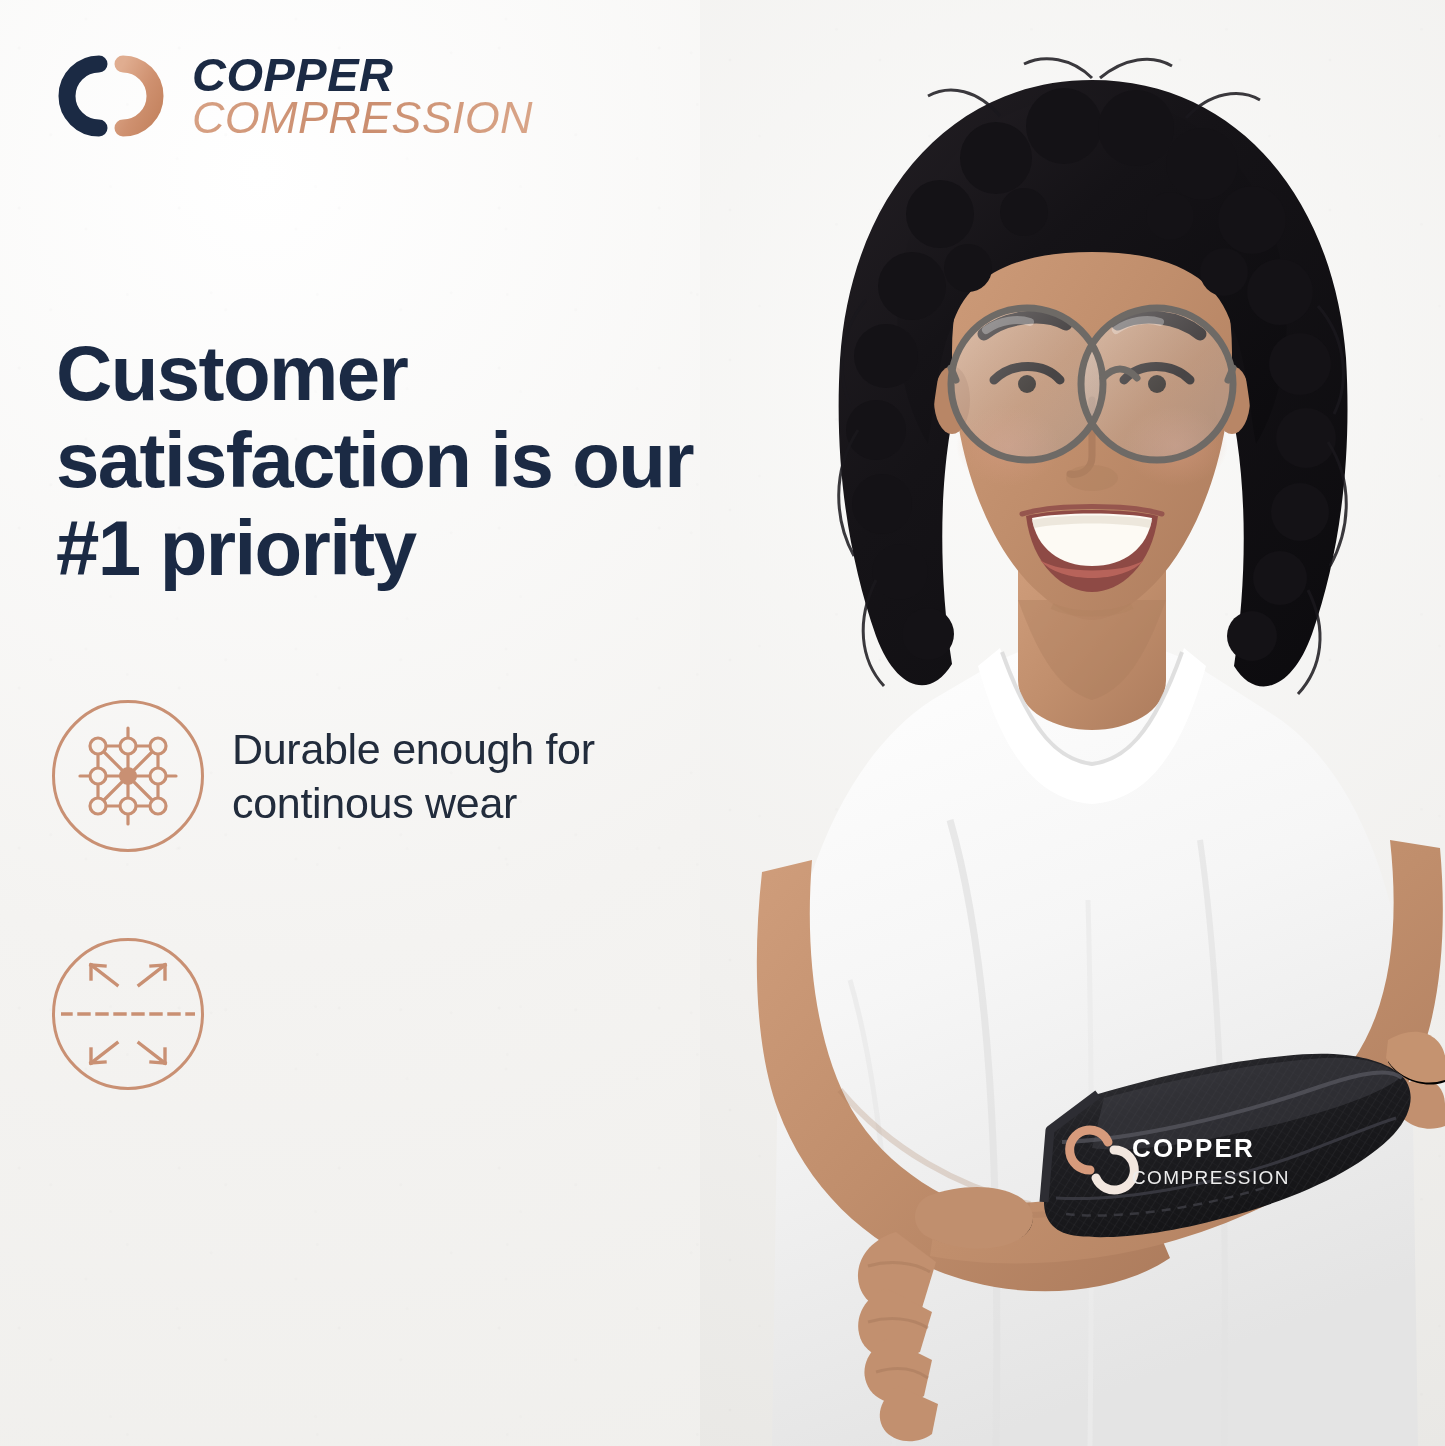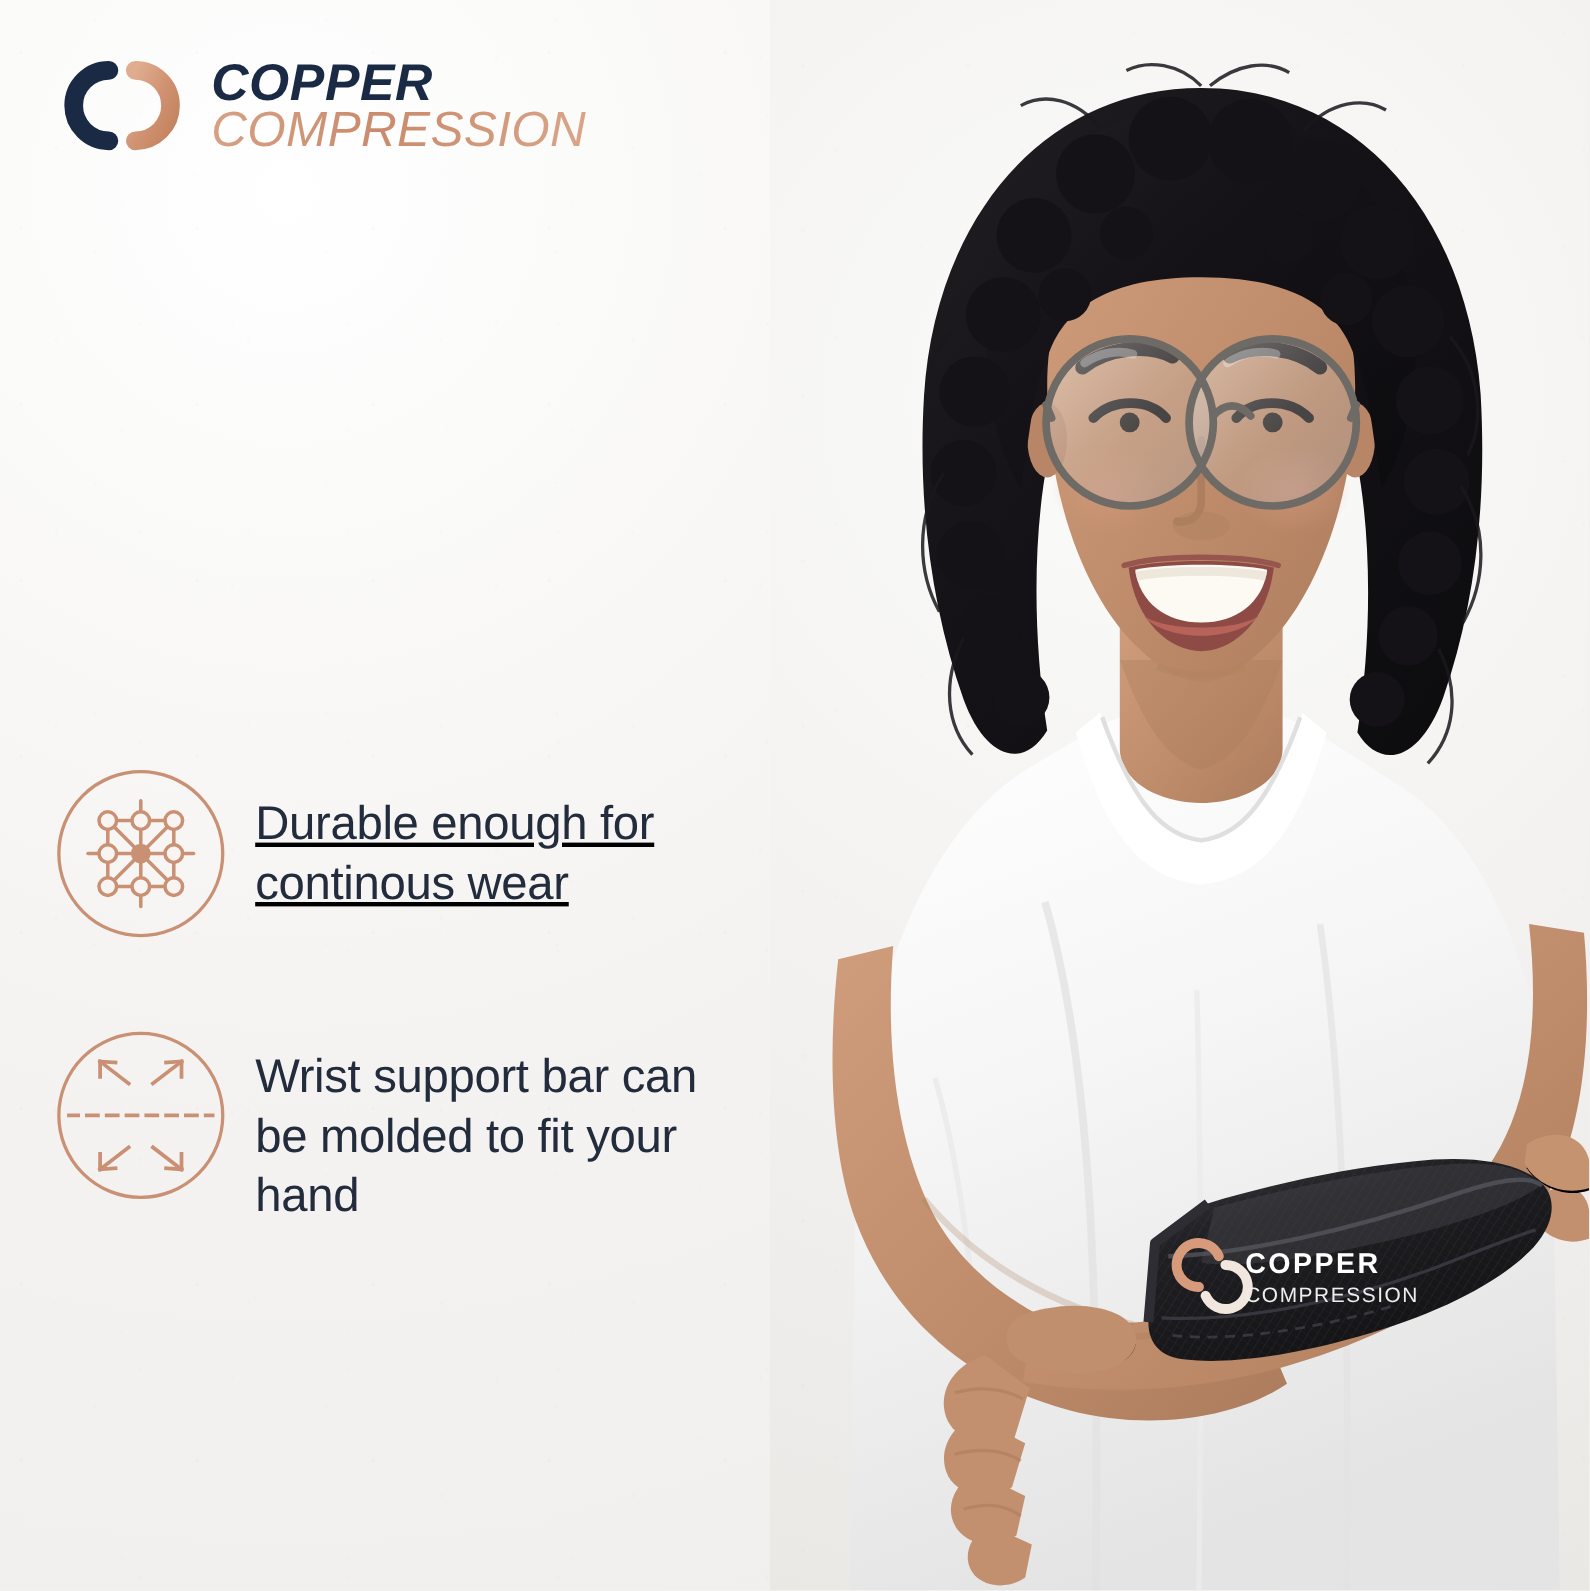--- a/index.html
+++ b/index.html
@@ -54,21 +54,21 @@
   }
   .headline{
     position:absolute;left:56px;top:330px;width:660px;
     font-size:78px;font-weight:bold;color:#1b2a44;
     line-height:1.12;letter-spacing:-1.6px;
   }
 
   
   .features{position:absolute;left:52px;top:700px;width:660px;}
   .feature{position:relative;display:flex;align-items:flex-start;gap:28px;}
-  .feature.f1{margin-top:0;text-decoration:underline;}
+  .feature.f1{margin-top:0;}
   .feature.f2{margin-top:88px;}
   .feature.f3{margin-top:86px;}
   .f-icon{
     width:152px;height:152px;flex:none;
     border:3px solid #c99073;border-radius:50%;
     display:flex;align-items:center;justify-content:center;
     box-sizing:border-box;
   }
   .f-icon svg{display:block;}
   .f-text{
@@ -364,20 +364,21 @@
         <path d="M55 18 A32 32 0 1 0 55 82" fill="none" stroke="#1b2a44" stroke-width="17" stroke-linecap="round" transform="translate(-8,0)"></path>
         <path d="M63 18 A32 32 0 1 1 63 82" fill="none" stroke="url(#copGrad)" stroke-width="17" stroke-linecap="round" transform="translate(8,0)"></path>
       </svg>
       <div class="logo-words">
         <span class="logo-copper">COPPER</span>
         <span class="logo-compression">COMPRESSION</span>
       </div>
     </div>
 
 
+    <div class="headline">Customer satisfaction is our #1 priority</div>
 
     <div class="features">
 
       <div class="feature f1">
         <div class="f-icon">
           <svg width="104" height="104" viewBox="0 0 104 104">
             <g stroke="#c99073" stroke-width="3.2" fill="none" stroke-linecap="round">
 
               <path d="M52 4 L52 18"></path>
                 <path d="M52 86 L52 100"></path>
@@ -429,18 +430,17 @@
               <path d="M56 84 L30 104"></path>
               <path d="M30 104 L30 90"></path>
                 <path d="M30 104 L44 103"></path>
 
               <path d="M78 84 L104 104"></path>
               <path d="M104 104 L104 90"></path>
                 <path d="M104 104 L90 103"></path>
             </g>
           </svg>
         </div>
-        <div class="f-text">Wrist support bar can be molded to fit your hand</div>
       </div>
 
     </div>
   </div>
 </div>
 
 </body></html>

